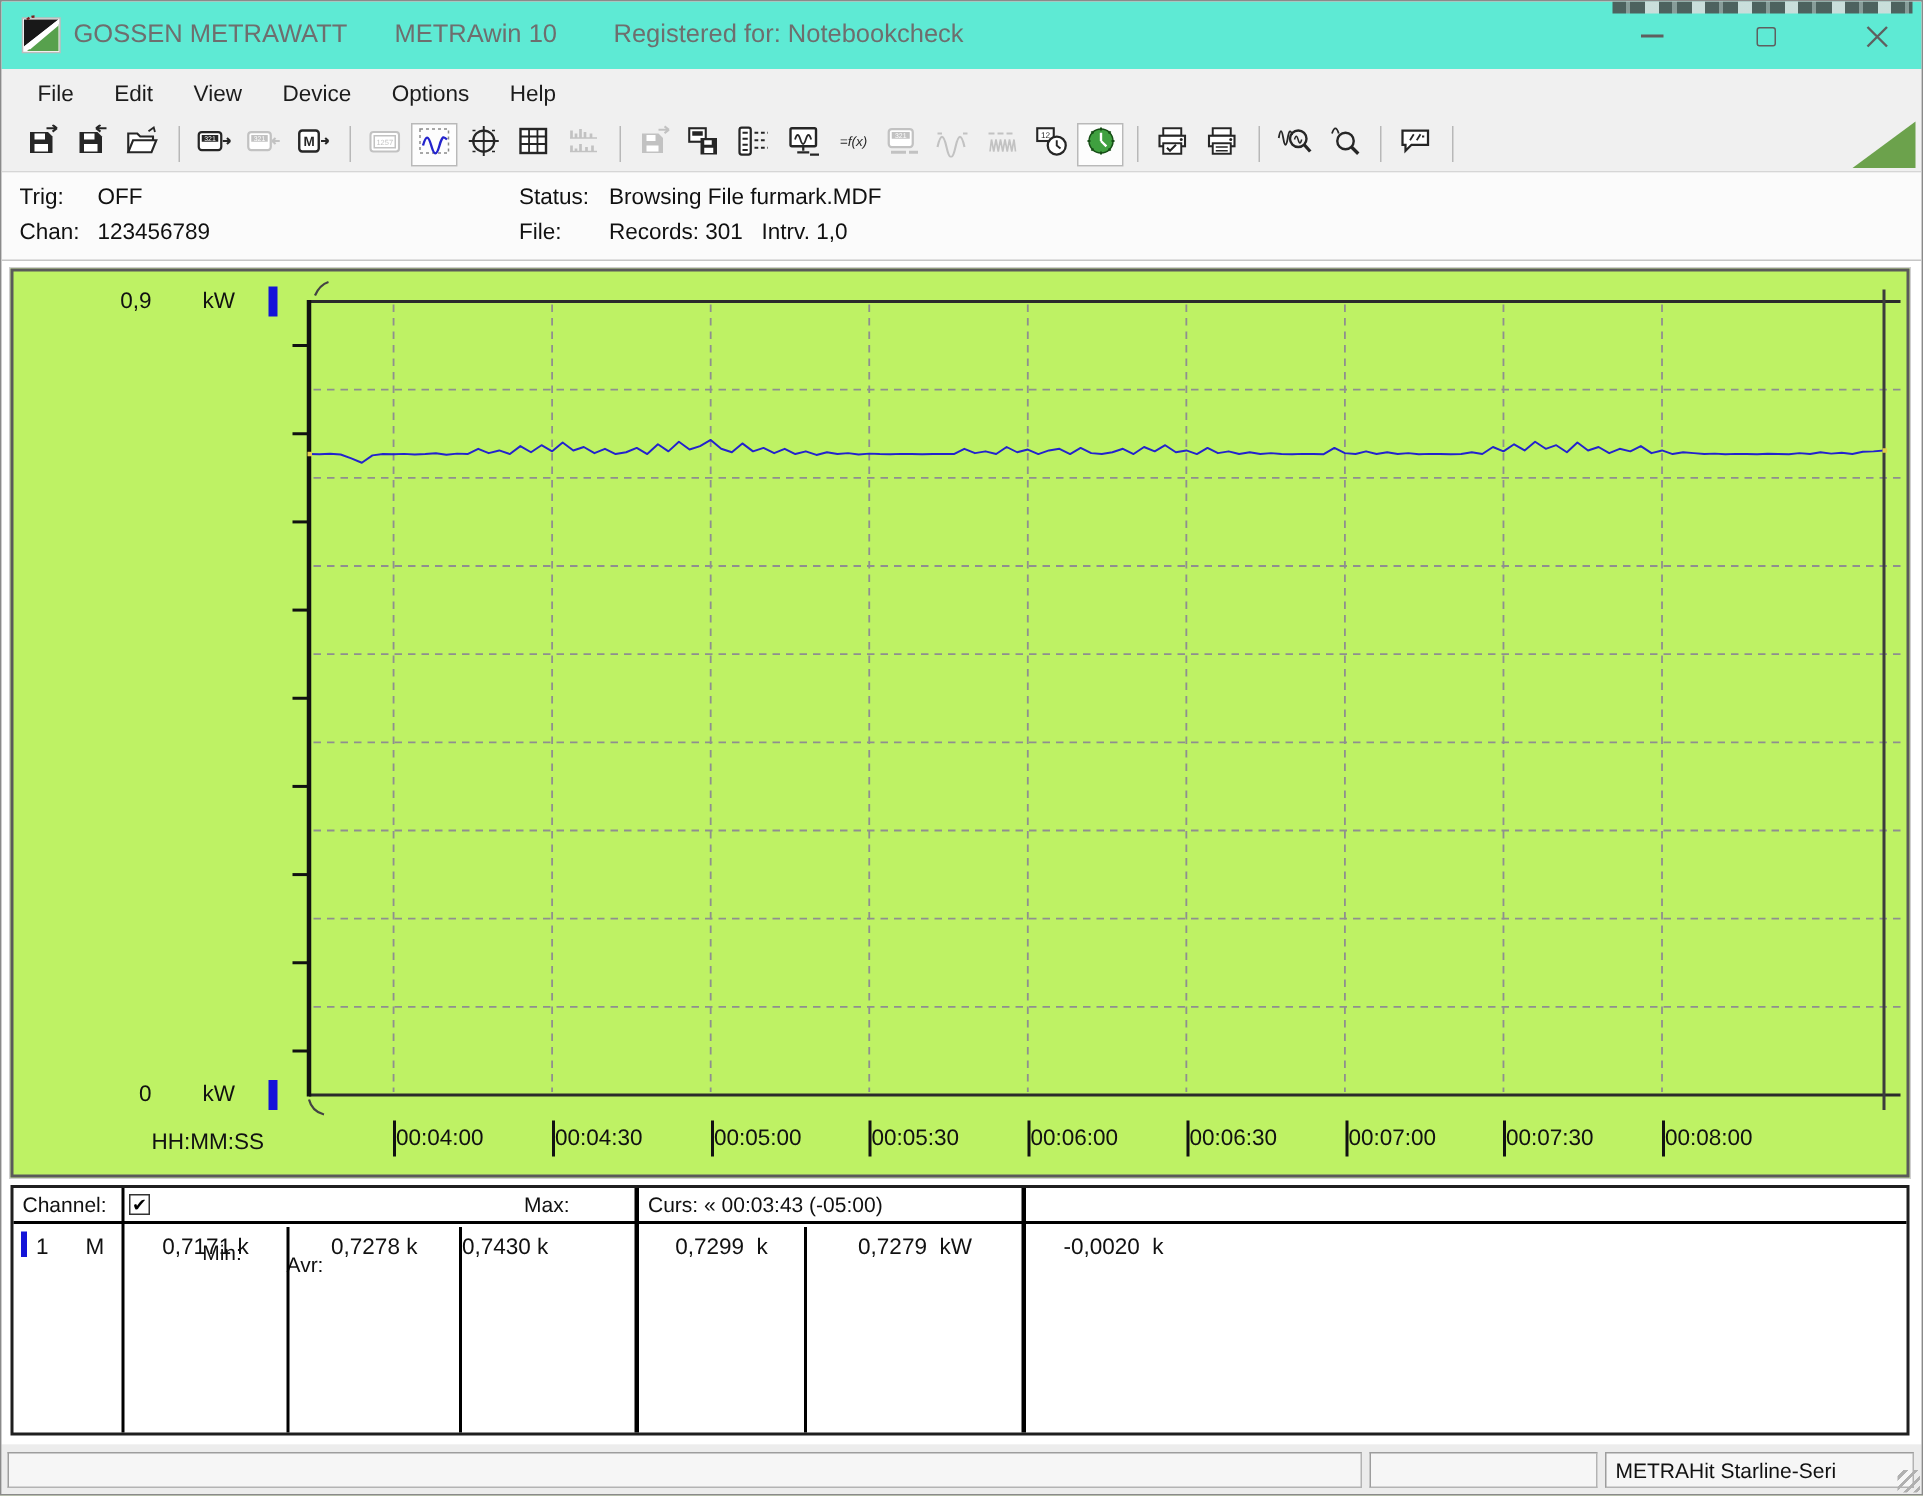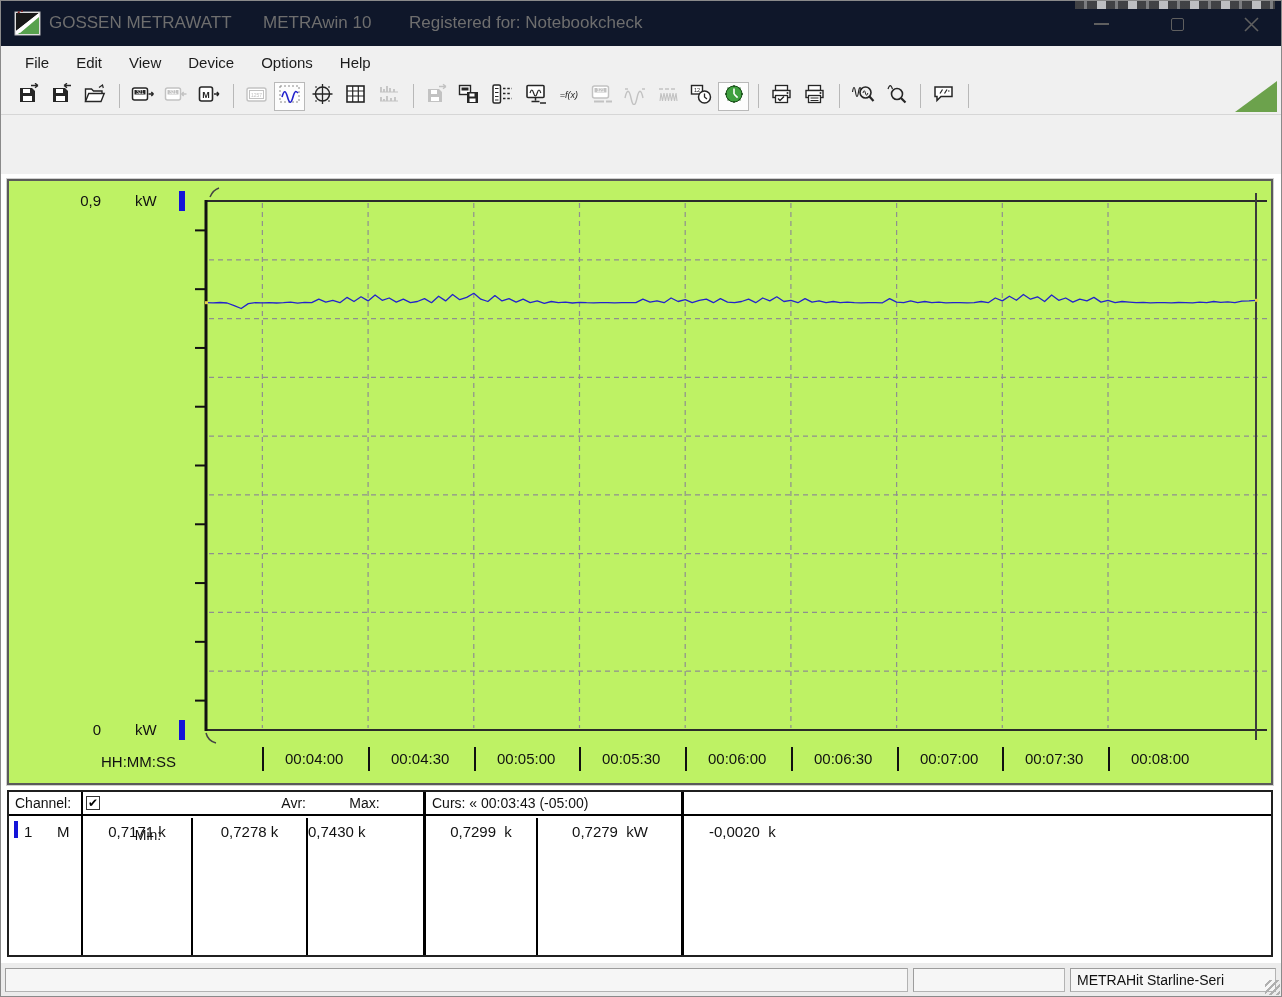--- a/index.html
+++ b/index.html
@@ -2,21 +2,21 @@
 <html><head>
 <meta charset="utf-8">
 <style>
   * { margin:0; padding:0; box-sizing:border-box; }
   html,body { width:1282px; height:997px; }
   body { font-family:"Liberation Sans", sans-serif; background:#f0f0f0; color:#1a1a1a; }
   .window { position:relative; width:1282px; height:997px; background:#f0f0f0;
             border:1px solid #8a8a8a; overflow:hidden; }
 
   
-  .titlebar { position:absolute; left:0; top:0; width:100%; height:45px; background:#0f172a; }
+  .titlebar { position:absolute; left:0; top:0; width:100%; height:45px; background:#5eead4; }
   .bg-sliver { position:absolute; right:6px; top:0; width:200px; height:8px; opacity:.85;
     background:repeating-linear-gradient(90deg,#4a4a4a 0 9px,#8f8f8f 9px 12px,#4a4a4a 12px 22px,#dcdcdc 22px 31px); }
   .logo { position:absolute; left:13px; top:9px; }
   .tseg { position:absolute; top:12px; font-size:17px; color:#6e6e6e; white-space:pre; }
   .t1 { left:48px; } .t2 { left:262px; } .t3 { left:408px; }
   .winbtn { position:absolute; top:10px; width:40px; height:26px; display:flex; align-items:center; justify-content:center; }
   .wb-min { left:1080px; } .wb-max { left:1156px; } .wb-close { left:1230px; }
   .mingl { width:15px; height:2px; background:#5f5f5f; }
   .maxgl { width:13px; height:13px; border:1.6px solid #5f5f5f; border-radius:2px; }
 
@@ -53,31 +53,31 @@
   .ylab { position:absolute; font-size:15px; color:#111; white-space:pre; }
   .ylab-val-top { left:50px; top:11px; width:42px; text-align:right; }
   .ylab-unit-top { left:126px; top:11px; }
   .ylab-val-bot { left:50px; top:540px; width:42px; text-align:right; }
   .ylab-unit-bot { left:126px; top:540px; }
   .ymark { position:absolute; width:6px; height:20px; background:#1414d8; left:170px; }
   .ymark-top { top:10px; } .ymark-bot { top:539px; }
   .xaxis-name { position:absolute; left:92px; top:572px; font-size:15px; color:#111; }
   #tick-row { position:absolute; left:0; top:566px; width:100%; height:26px; }
   .xtick { position:absolute; top:0; height:24px; border-left:2px solid #111;
-           padding-left:21px; font-size:15px; line-height:23px; color:#111; white-space:pre; }
+           padding-left:0; font-size:15px; line-height:23px; color:#111; white-space:pre; }
 
   
   .tablepanel { position:absolute; left:6px; top:789px; width:1266px; height:167px;
                 background:#fff; border:2px solid #1f1f1f; font-size:15px; }
   .tp-inner { position:absolute; inset:0; }
   .thead { position:absolute; left:0; top:0; width:100%; height:24px; border-bottom:2px solid #000;
            font-size:14px; color:#111; }
   .th { position:absolute; top:3px; }
   .th-channel { left:6px; }
-  .th-avr { left:182px; width:115px; text-align:right; }
+  .th-avr { left:182px; width:115px; text-align:left;margin-top:40px; }
   .th-max { left:297px; width:117px; text-align:center; }
   .th-curs { left:423px; }
   .chk { position:absolute; left:77px; top:4px; width:14px; height:14px; background:#fff;
          border:1px solid #333; font-size:12px; line-height:12px; text-align:center; color:#000;
          font-family:"DejaVu Sans", sans-serif; }
   .th-min-label { position:absolute; left:96px; top:3px; width:86px; text-align:center;margin-top:32px; }
   .vline { position:absolute; top:0; bottom:0; background:#000; }
   .vl-a { left:72px; width:2px; }
   .vl-b { left:414px; width:3px; }
   .vl-c { left:672px; width:3px; }
@@ -371,20 +371,26 @@
       <svg width="24" height="22" viewBox="0 0 24 22">
             <path d="M3 4h17v9.5h-11l-4 4v-4H3z" fill="#fff" stroke="#262626" stroke-width="1.5"></path>
             <path d="M8 10.5l2.5-4M12.5 10.5l2.5-4M16 8h1.5" stroke="#262626" stroke-width="1.2"></path>
           </svg></span>
       </div>
     <div class="tsep"></div>
 
     <div class="corner-tri"></div>
   </div>
 
+  <div class="infobar">
+    <div class="inforow ir1"><span class="ilabel w52">Trig:</span><span>OFF</span></div>
+    <div class="inforow ir2"><span class="ilabel w52">Chan:</span><span>123456789</span></div>
+    <div class="inforow ir3"><span class="ilabel w60">Status:</span><span>Browsing File furmark.MDF</span></div>
+    <div class="inforow ir4"><span class="ilabel w60">File:</span><span>Records: 301   Intrv. 1,0</span></div>
+  </div>
 
   <div class="client"></div>
 
   <div class="chartpanel">
     <div class="inner">
       <svg id="plot-svg" width="1262" height="602" viewBox="0 0 1262 602">
           <line x1="200" y1="490.22222222222223" x2="1258" y2="490.22222222222223" stroke="#8f8f8f" stroke-width="1.2" stroke-dasharray="5 4"></line>
           <line x1="200" y1="431.4444444444444" x2="1258" y2="431.4444444444444" stroke="#8f8f8f" stroke-width="1.2" stroke-dasharray="5 4"></line>
           <line x1="200" y1="372.66666666666663" x2="1258" y2="372.66666666666663" stroke="#8f8f8f" stroke-width="1.2" stroke-dasharray="5 4"></line>
           <line x1="200" y1="313.8888888888889" x2="1258" y2="313.8888888888889" stroke="#8f8f8f" stroke-width="1.2" stroke-dasharray="5 4"></line>

